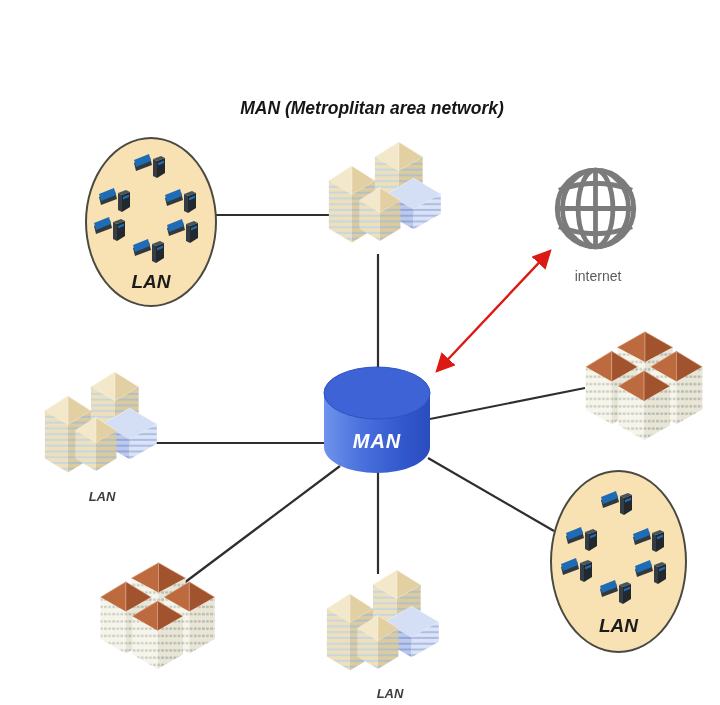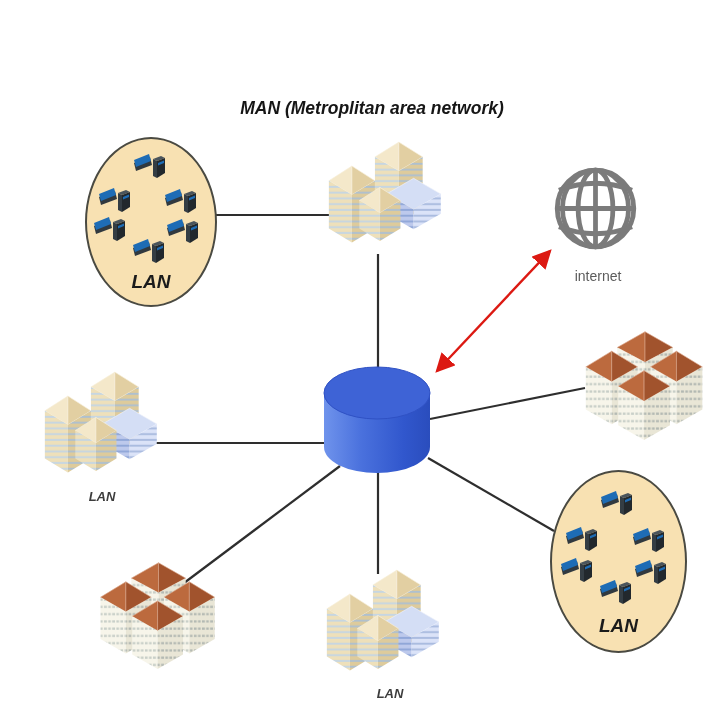--- a/index.html
+++ b/index.html
@@ -192,20 +192,21 @@
 
   <svg class="abs" style="left:38px;top:326px;width:124px;height:107px;" viewBox="0 0 150 130">
       <use href="#cityTan"></use>
     </svg>
   <div class="abs lan-small-label" style="left:62px;top:447px;width:80px;">LAN</div>
 
   <svg class="abs" style="left:322px;top:323px;width:110px;height:110px;" viewBox="0 0 110 110">
     <path d="M2,28 L2,82 A53,26 0 0 0 108,82 L108,28 Z" fill="url(#cylGrad)"></path>
     <ellipse cx="55" cy="28" rx="53" ry="26" fill="#3e63d6" stroke="#2f51c4" stroke-width="1"></ellipse>
   </svg>
+  <div class="abs man-label" style="left:322px;top:388px;width:110px;">MAN</div>
 
   <svg class="abs" style="left:580px;top:287px;width:130px;height:111px;" viewBox="0 0 140 120">
       <use href="#cityBrown"></use>
     </svg>
 
   <div class="abs lan-ellipse" style="left:550px;top:428px;width:133px;height:179px;">
     <svg class="pc" style="left:48px;top:16px;" viewBox="0 0 36 30">
         <use href="#pcIcon"></use>
       </svg>
     <svg class="pc" style="left:13px;top:52px;" viewBox="0 0 36 30">

